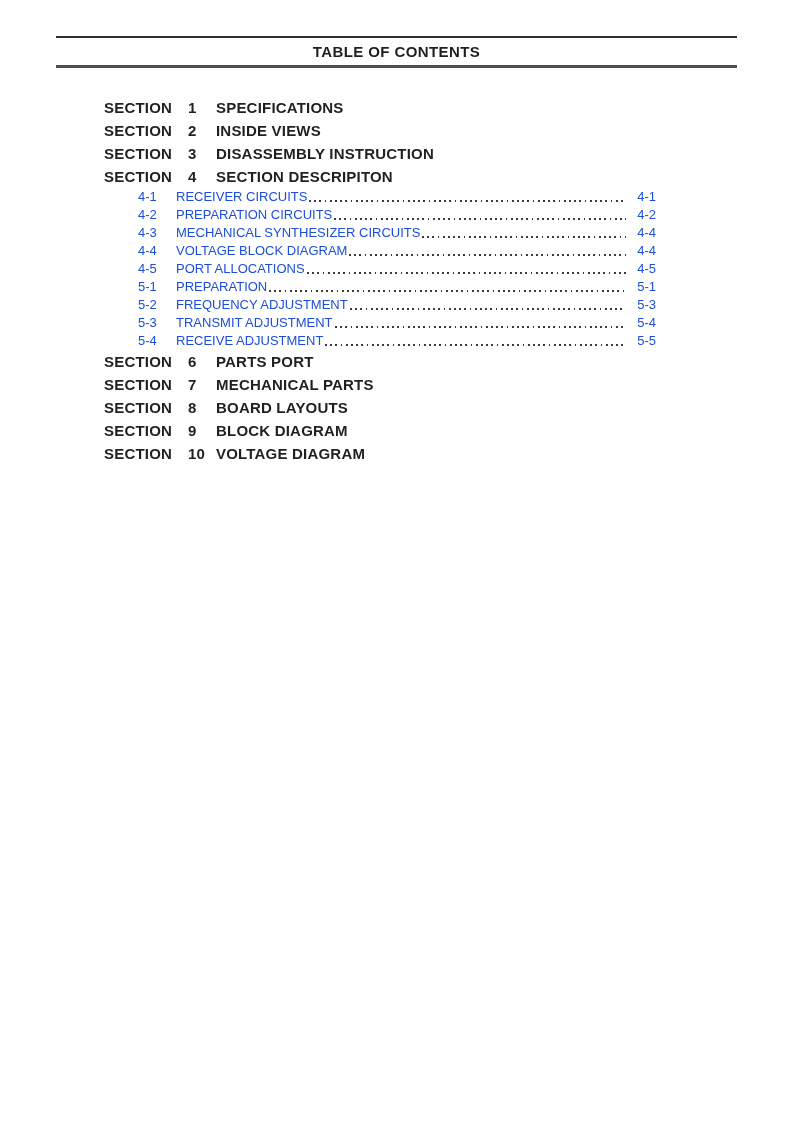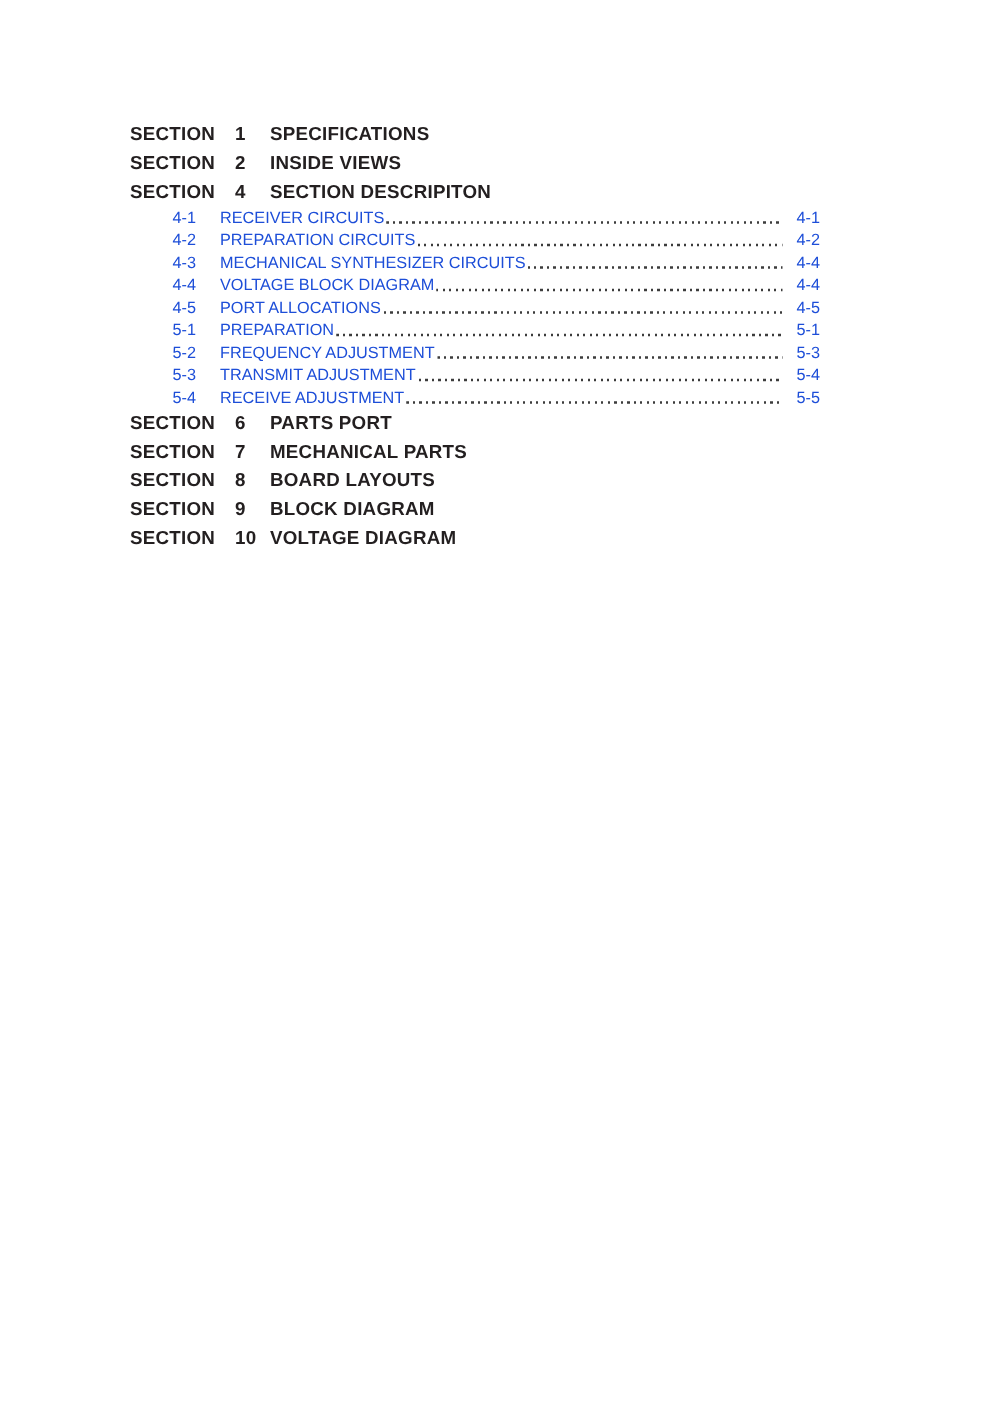--- a/index.html
+++ b/index.html
@@ -95,31 +95,39 @@
     flex: none;
     width: 26px;
     text-align: right;
   }
 </style>
 </head>
 <body>
 
 <div class="page">
 
+  <div class="header">
+    <div class="rule-top"></div>
+    <div class="page-title">TABLE OF CONTENTS</div>
+    <div class="rule-bottom"></div>
+  </div>
 
   <div class="toc">
 
     <div class="sec-row">
       <span class="sec-label">SECTION</span><span class="sec-num">1</span><span class="sec-title">SPECIFICATIONS</span>
     </div>
 
     <div class="sec-row">
       <span class="sec-label">SECTION</span><span class="sec-num">2</span><span class="sec-title">INSIDE VIEWS</span>
     </div>
 
+    <div class="sec-row">
+      <span class="sec-label">SECTION</span><span class="sec-num">3</span><span class="sec-title">DISASSEMBLY INSTRUCTION</span>
+    </div>
 
     <div class="sec-row">
       <span class="sec-label">SECTION</span><span class="sec-num">4</span><span class="sec-title">SECTION DESCRIPITON</span>
     </div>
 
     <div class="sub-row">
       <span class="sub-num">4-1</span>
         <span class="sub-title">RECEIVER CIRCUITS</span>
         <span class="sub-leader"></span>
         <span class="sub-page">4-1</span>

